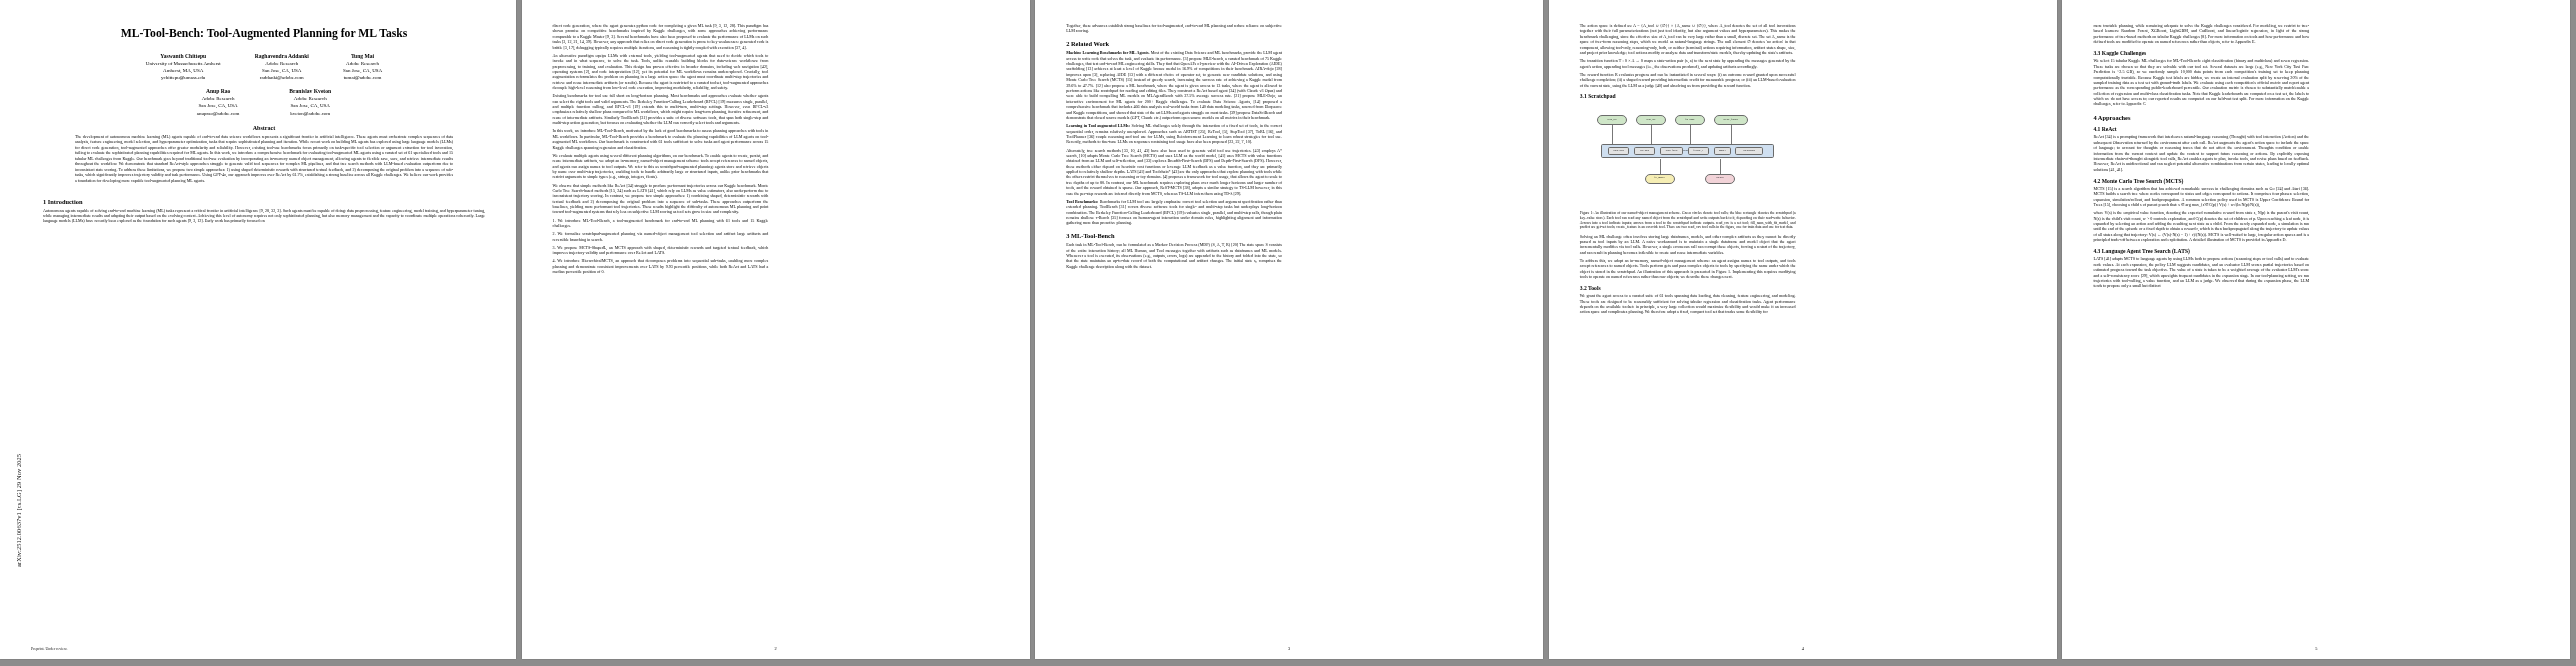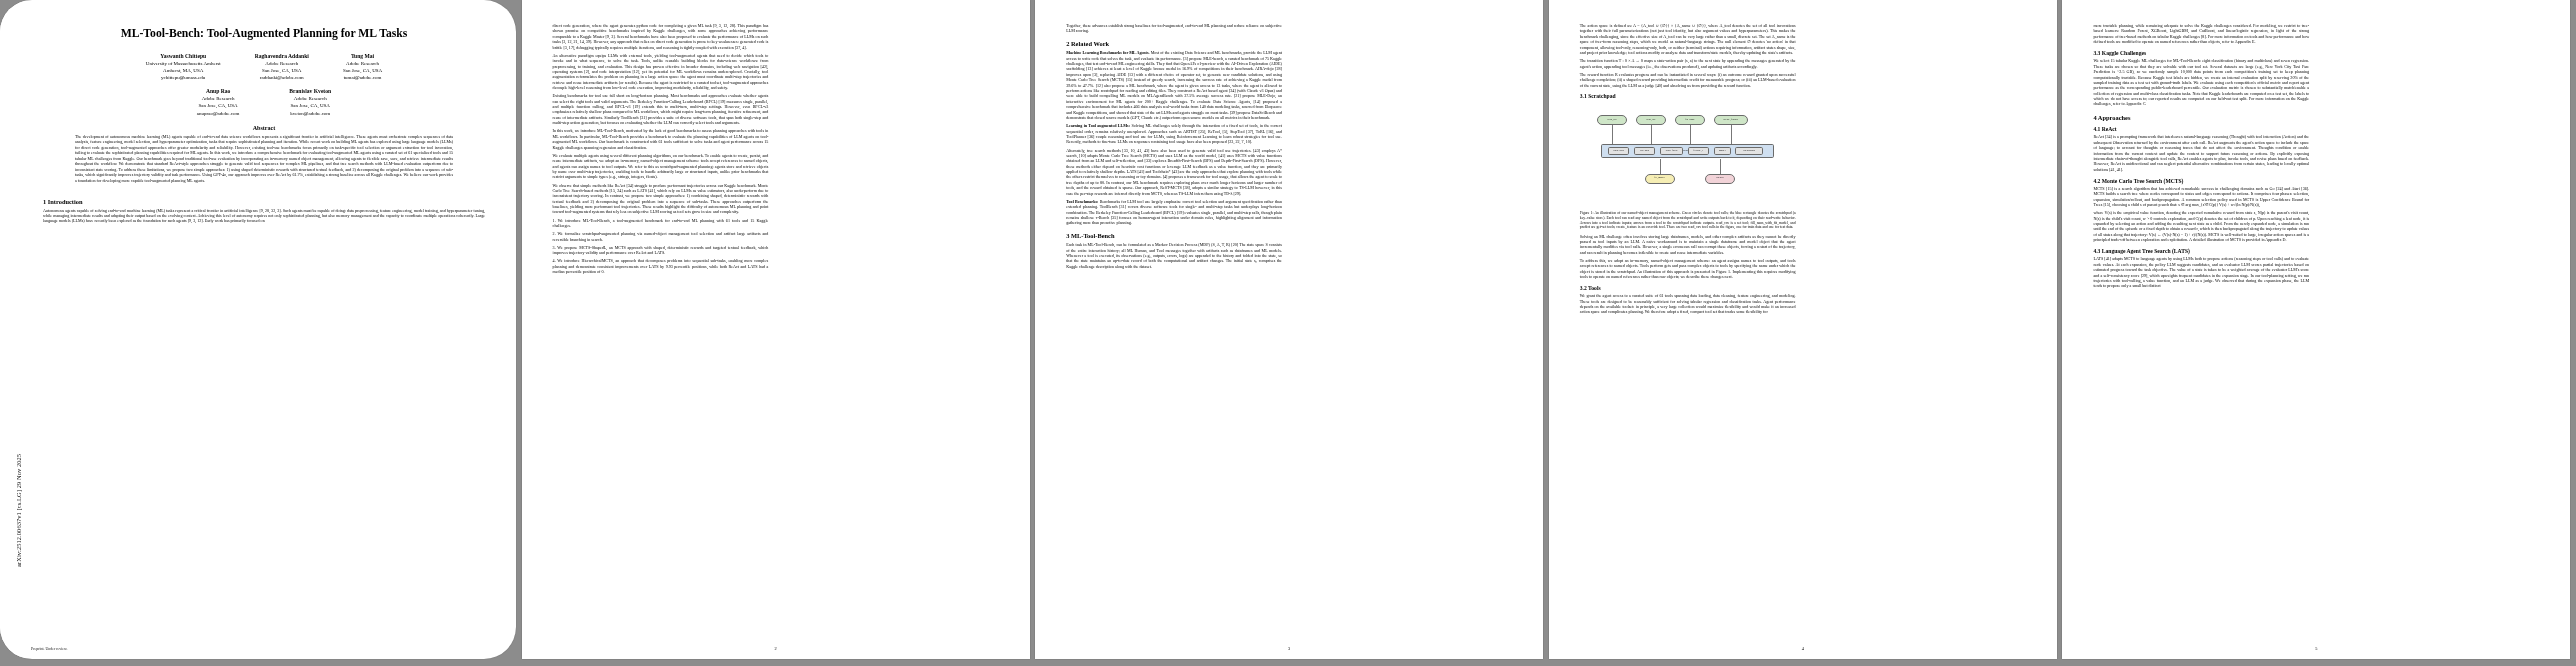--- a/index.html
+++ b/index.html
@@ -10,21 +10,21 @@
     gap:0px;
   }
   .page{
     background:#ffffff;
     width:509px;height:659px;
     position:relative;
     overflow:hidden;
     box-shadow:0 0 1.1px rgba(0,0,0,.35);
     margin-right:5.6px;
   }
-  .page.first{width:517px;border-radius:32px;}
+  .page.first{width:517px;}
   .pad{padding:23px 31px 13.3px 31px;box-sizing:border-box;height:100%;}
   .cols{column-count:2;column-gap:14.5px;column-fill:auto;height:589px;}
   .arxiv-strip{
     position:absolute;left:0;top:0;width:24.5px;height:659px;
     background:#ffffff;
   }
   .arxiv-text{
     position:absolute;
     transform:rotate(-90deg);
     transform-origin:left top;

